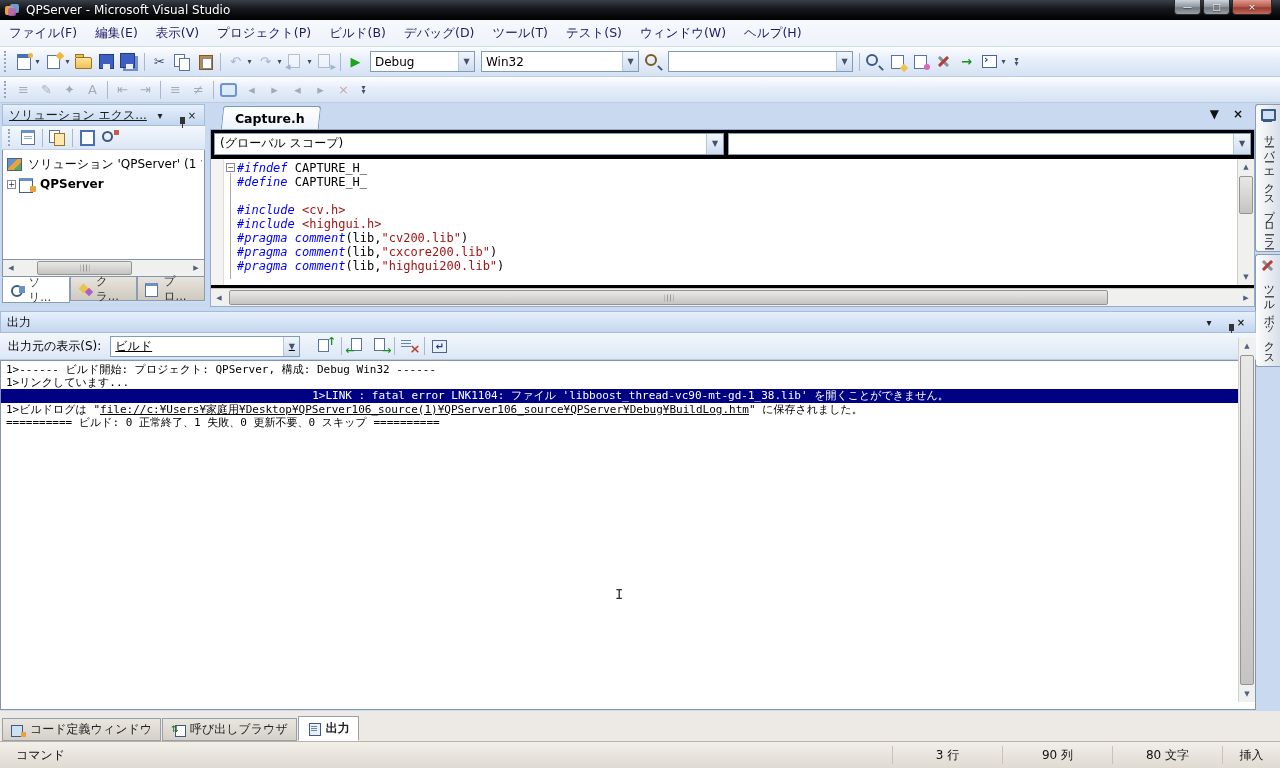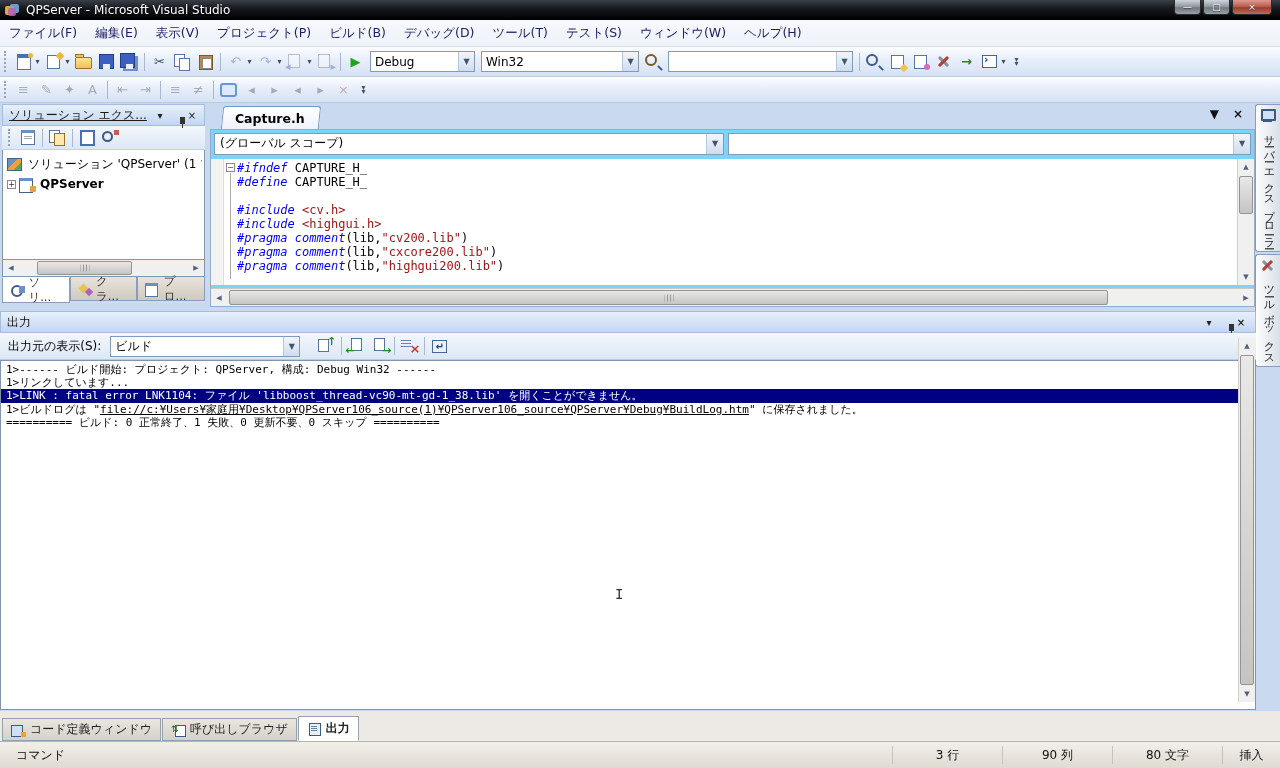--- a/index.html
+++ b/index.html
@@ -131,21 +131,21 @@
   
   .editor-group { position:absolute; left:210px; top:0; width:1045px; height:204px; }
   .doc-tab-row { height:26px; position:relative; }
   .doc-tab { position:absolute; left:12px; bottom:0; height:23px; padding:0 14px 0 12px;
     background:linear-gradient(180deg,#fff,#eef3fb); border:1px solid #7a99c0; border-bottom:none;
     border-radius:3px 3px 0 0; font-weight:bold; font-size:12.5px; display:flex; align-items:center;
     transform:skewX(-6deg); }
   .doc-tab span { transform:skewX(6deg); }
   .doc-well-btns { position:absolute; right:12px; top:4px; display:flex; gap:14px; font-size:12px; color:#111; }
   .editor-content { position:absolute; left:0; top:26px; width:1045px; height:178px;
-    border:1px solid #93abce; background:#7dd3fc; }
+    border:1px solid #93abce; background:#000000; }
   .combo-row { height:27px; display:flex; align-items:center; gap:4px; padding:2px 3px; }
   .ed-combo { height:22px; background:#fff; border:1px solid #7f9db9; display:flex; align-items:center; }
   .ed-combo .val { flex:1; padding:0 5px; font-size:12px; white-space:nowrap; overflow:hidden; }
   .ed-combo .btn { width:17px; height:100%; background:linear-gradient(180deg,#f2f6fb,#cfdcef); border-left:1px solid #b4c8dd;
     display:flex; align-items:center; justify-content:center; font-size:8px; color:#44536b; }
   .code-area { position:absolute; left:0; top:29px; right:0; height:126px; background:#fff; display:flex; }
   .indicator-margin { width:13px; background:#f3f3f1; border-right:1px solid #ddd; flex:none; }
   .outline-margin { width:13px; flex:none; position:relative; }
   .collapse-box { position:absolute; left:2px; top:4px; width:9px; height:9px; border:1px solid #889;
     background:#fff; font-size:8px; line-height:7px; text-align:center; color:#333; }
@@ -187,21 +187,21 @@
   [data-name="next-message-icon"]::after { content:"→"; color:#1a8f1a; font-weight:bold; font-size:11px; right:0; bottom:0; }
   [data-name="clear-all-icon"]::before { content:""; width:10px; height:8px; left:3px; top:5px;
     background:repeating-linear-gradient(180deg,#6a85ab 0 1px,transparent 1px 3px); }
   [data-name="clear-all-icon"]::after { content:"×"; color:#c0392b; font-weight:bold; font-size:13px; right:1px; bottom:1px; }
   [data-name="word-wrap-icon"]::before { content:""; width:13px; height:11px; background:#e8f0fa; border:1px solid #4a6494; }
   [data-name="word-wrap-icon"]::after { content:"↵"; color:#1a3a7e; font-size:10px; font-weight:bold; }
   .output-body { position:absolute; left:0; top:49px; width:1256px; height:350px; background:#fff;
     border:1px solid #8295ad; overflow:hidden; font-family:"DejaVu Sans Mono", monospace; font-size:11px; line-height:13.2px;
     padding-top:2px; }
   .out-line { white-space:pre; padding-left:5px; height:13.2px; color:#000; }
-  .out-line.selected { background:#000082; color:#fff; }
+  .out-line.selected { background:#000082; color:#fff;text-align:center; }
   .out-link { text-decoration:underline; }
   .output-vscroll { position:absolute; right:1px; top:27px; bottom:8px; width:17px; background:#f0f0ee;
     border-left:1px solid #d0d0ce; display:flex; flex-direction:column; align-items:center; }
   .output-vscroll .sb-thumb { left:1px; right:1px; top:17px; bottom:17px; }
   .text-cursor { position:absolute; left:615px; top:275px; font-family:"DejaVu Sans Mono",monospace;
     font-size:14px; color:#333; }
 
   
   .bottom-tabs { position:absolute; left:0; top:710px; width:1280px; height:31px; background:#edeae5;
     display:flex; align-items:flex-end; padding:0 0 0 2px; border-top:1px solid #c9d9ef; }
@@ -452,21 +452,21 @@
 
 <div class="output-panel" data-name="output-panel">
   <div class="output-title" data-name="output-titlebar">
     <span class="pt-label" data-name="output-title">出力</span>
     <span class="pt-btn" data-name="panel-menu-dropdown-icon">▾</span>
     <span class="pt-btn" data-name="auto-hide-pin-icon"><span class="pin-icon"></span></span>
     <span class="pt-btn" data-name="panel-close-icon" style="font-weight:bold;">×</span>
   </div>
   <div class="output-toolbar" data-name="output-toolbar">
     <span class="lbl" data-name="output-source-label">出力元の表示(S):</span>
-    <div class="tb-combo" data-name="output-source-combo" style="width:190px;">
+    <div class="tb-combo" data-name="output-source-combo" style="width:190px;text-decoration:underline;">
       <span class="val">ビルド</span>
       <span class="btn" data-name="chevron-down-icon">▼</span>
     </div>
     <span id="outputToolbarIcons" style="display:flex; align-items:center;">
         <span class="grip" data-name="toolbar-grip"></span>
         <div class="tbtn" data-name="goto-message-icon"></div>
         <span class="tb-sep" data-name="toolbar-separator"></span>
         <div class="tbtn" data-name="previous-message-icon"></div>
         <div class="tbtn" data-name="next-message-icon"></div>
         <span class="tb-sep" data-name="toolbar-separator"></span>

